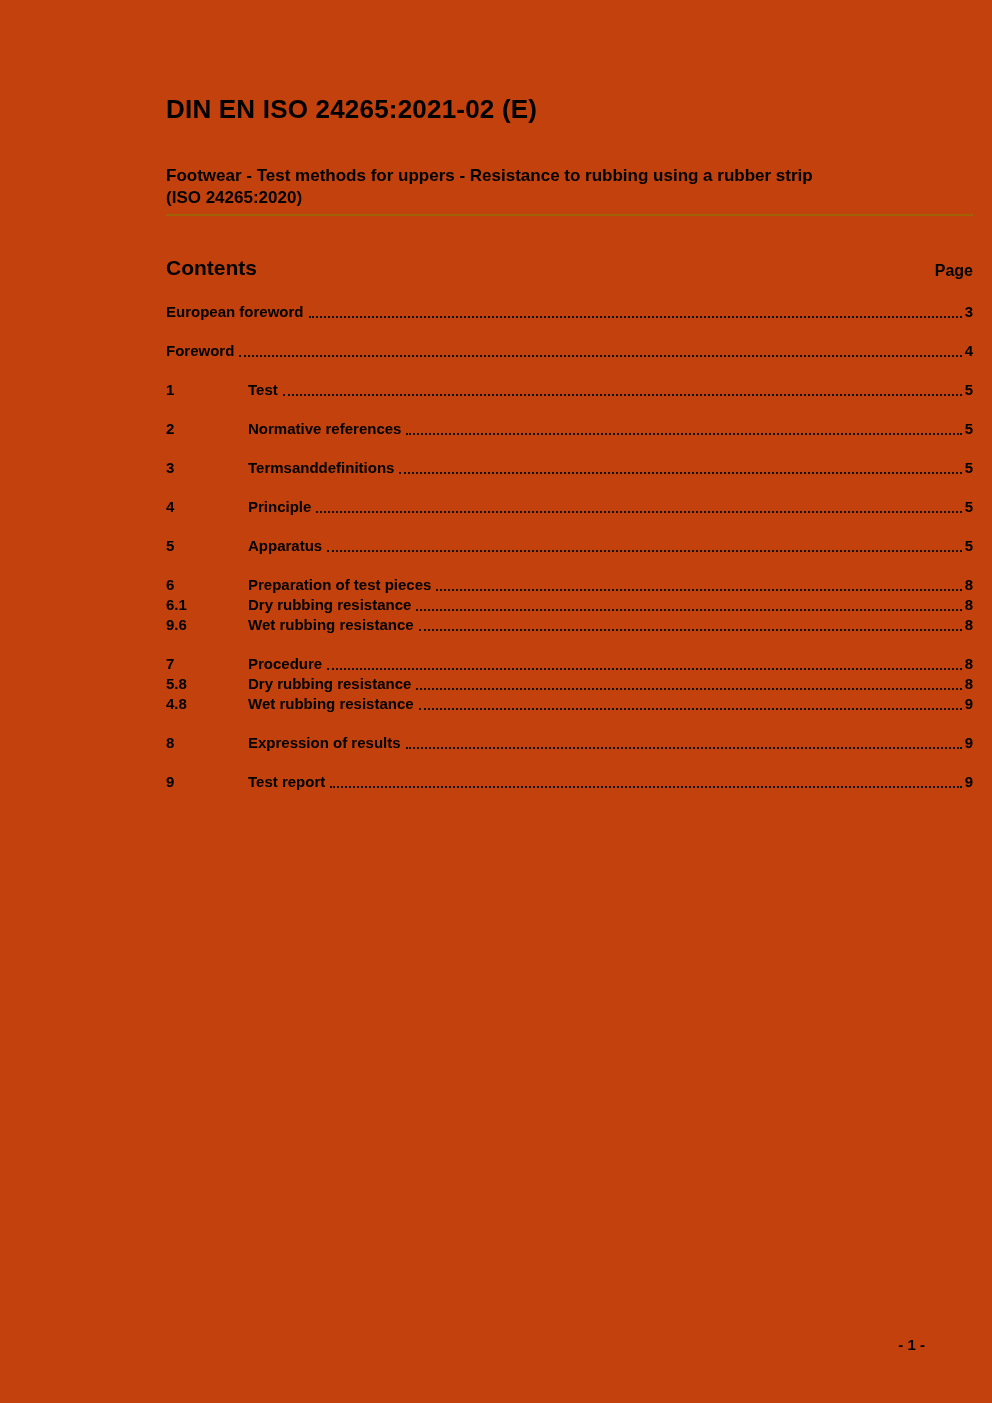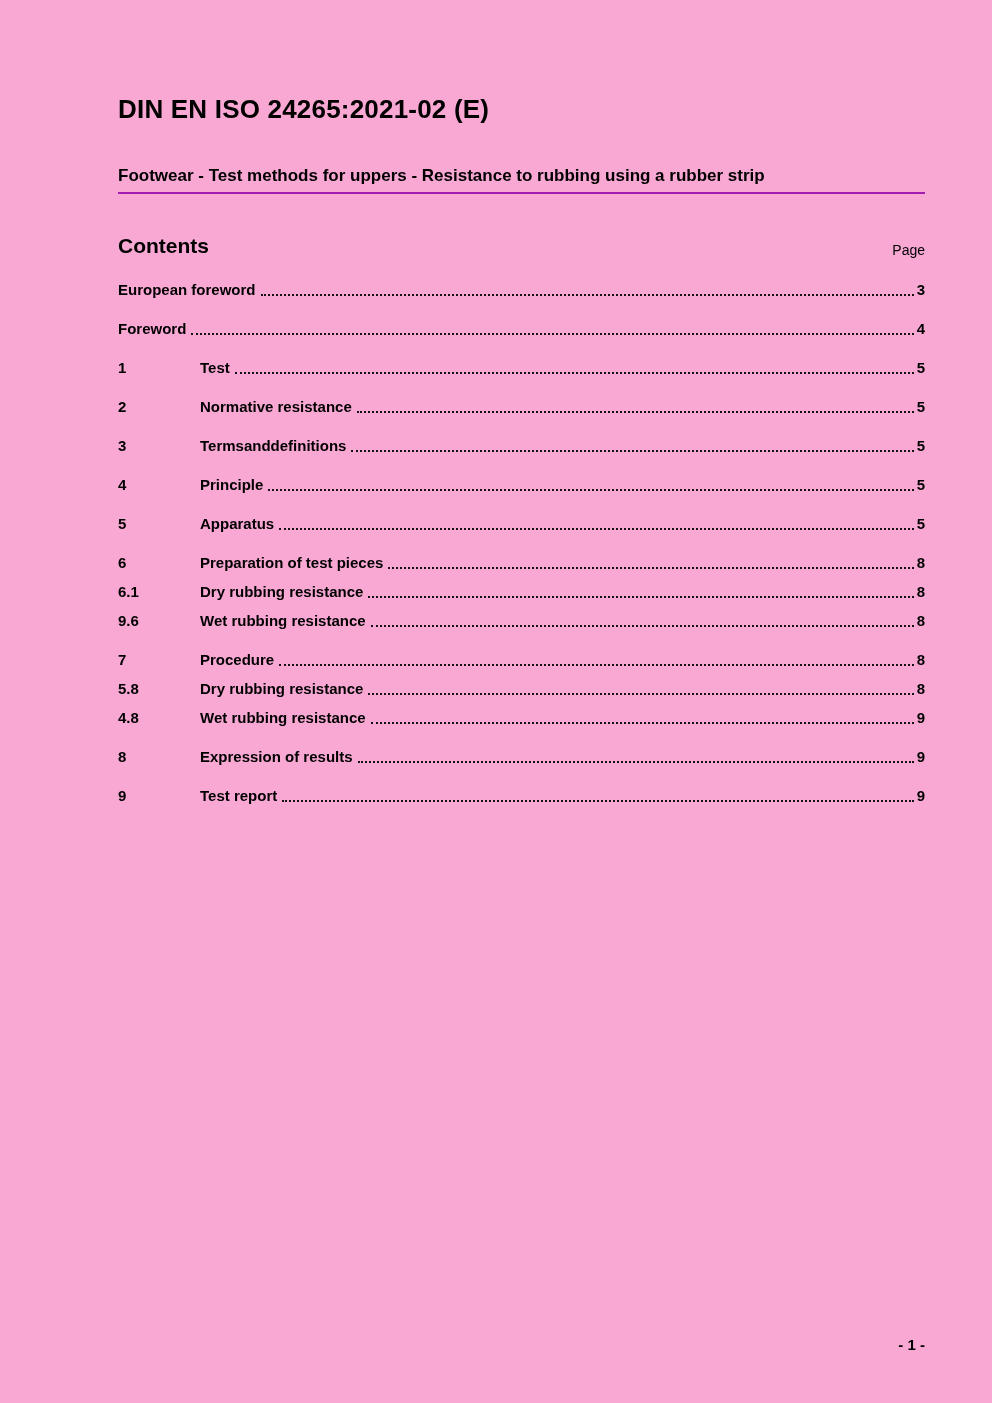--- a/index.html
+++ b/index.html
@@ -4,72 +4,73 @@
 <style>
   * { margin: 0; padding: 0; box-sizing: border-box; }
   html, body { background: #e8e8e8; }
   body { font-family: "Liberation Sans", "DejaVu Sans", sans-serif; }
 
   .page {
     position: relative;
     width: 992px;
     height: 1403px;
     margin: 0 auto;
-    background: #f9a8d4;
+    background: #c2410c;
     color: #000000;
     overflow: hidden;
+    padding-left: 48px;
   }
 
   .doc-title {
     margin: 94px 67px 0 118px;
     font-size: 26px;
     font-weight: bold;
     letter-spacing: 0.2px;
   }
 
   .doc-subtitle {
     margin: 40px 67px 14px 118px;
     width: 807px;
     font-size: 17px;
     font-weight: bold;
     line-height: 1.28;
-    border-bottom: 2px solid #a21caf;
+    border-bottom: 2px solid #a16207;
     padding-bottom: 5px;
   }
 
   .contents-row {
     display: flex;
     justify-content: space-between;
     align-items: flex-end;
     margin: 40px 67px 0 118px;
     width: 807px;
   }
   .contents-heading {
     font-size: 21px;
     font-weight: bold;
   }
   .page-col-label {
-    font-size: 14px;
-    font-weight: normal;
+    font-size: 16px;
+    font-weight: bold;
   }
 
   .toc-list {
     margin: 22px 67px 0 118px;
     width: 807px;
     font-size: 15px;
     font-weight: bold;
     line-height: 19px;
   }
 
   .toc-row {
     display: flex;
     align-items: center;
     margin-top: 20px;
   }
-  .toc-row.sub { margin-top: 10px; }
+  .toc-row.sub { margin-top: 1px; }
 
   .toc-num {
     flex: 0 0 82px;
     white-space: nowrap;
   }
 
   .toc-label {
     white-space: nowrap;
     flex: 0 0 auto;
   }
@@ -97,20 +98,21 @@
 </style>
 </head>
 <body>
 
 <div class="page">
 
   <h1 class="doc-title">DIN EN ISO 24265:2021-02 (E)</h1>
 
   <div class="doc-subtitle">
     <div>Footwear - Test methods for uppers - Resistance to rubbing using a rubber strip</div>
+    <div>(ISO 24265:2020)</div>
   </div>
 
   <div class="contents-row">
     <div class="contents-heading">Contents</div>
     <div class="page-col-label">Page</div>
   </div>
 
   <div class="toc-list">
   <div class="toc-row no-num">
 
@@ -128,21 +130,21 @@
 
   <div class="toc-row">
     <span class="toc-num">1</span>
     <span class="toc-label">Test</span>
     <span class="toc-leader"></span>
     <span class="toc-page">5</span>
   </div>
 
   <div class="toc-row">
     <span class="toc-num">2</span>
-    <span class="toc-label">Normative resistance</span>
+    <span class="toc-label">Normative references</span>
     <span class="toc-leader"></span>
     <span class="toc-page">5</span>
   </div>
 
   <div class="toc-row">
     <span class="toc-num">3</span>
     <span class="toc-label">Termsanddefinitions</span>
     <span class="toc-leader"></span>
     <span class="toc-page">5</span>
   </div>

